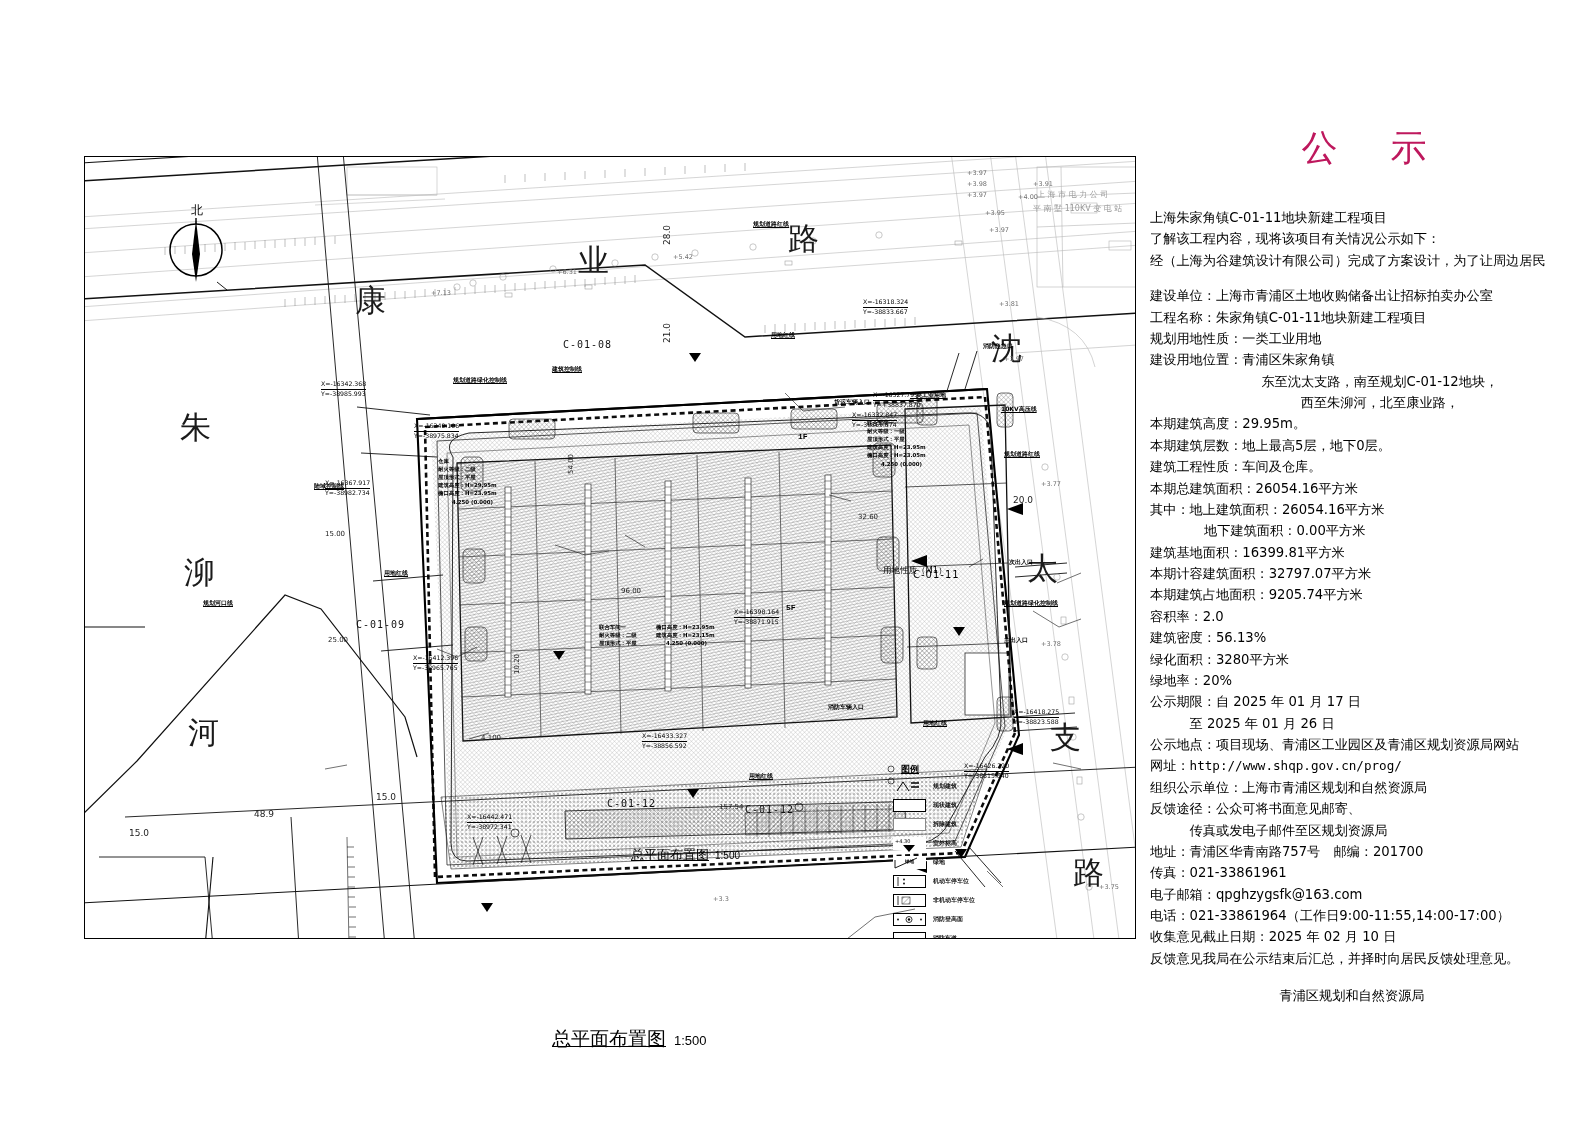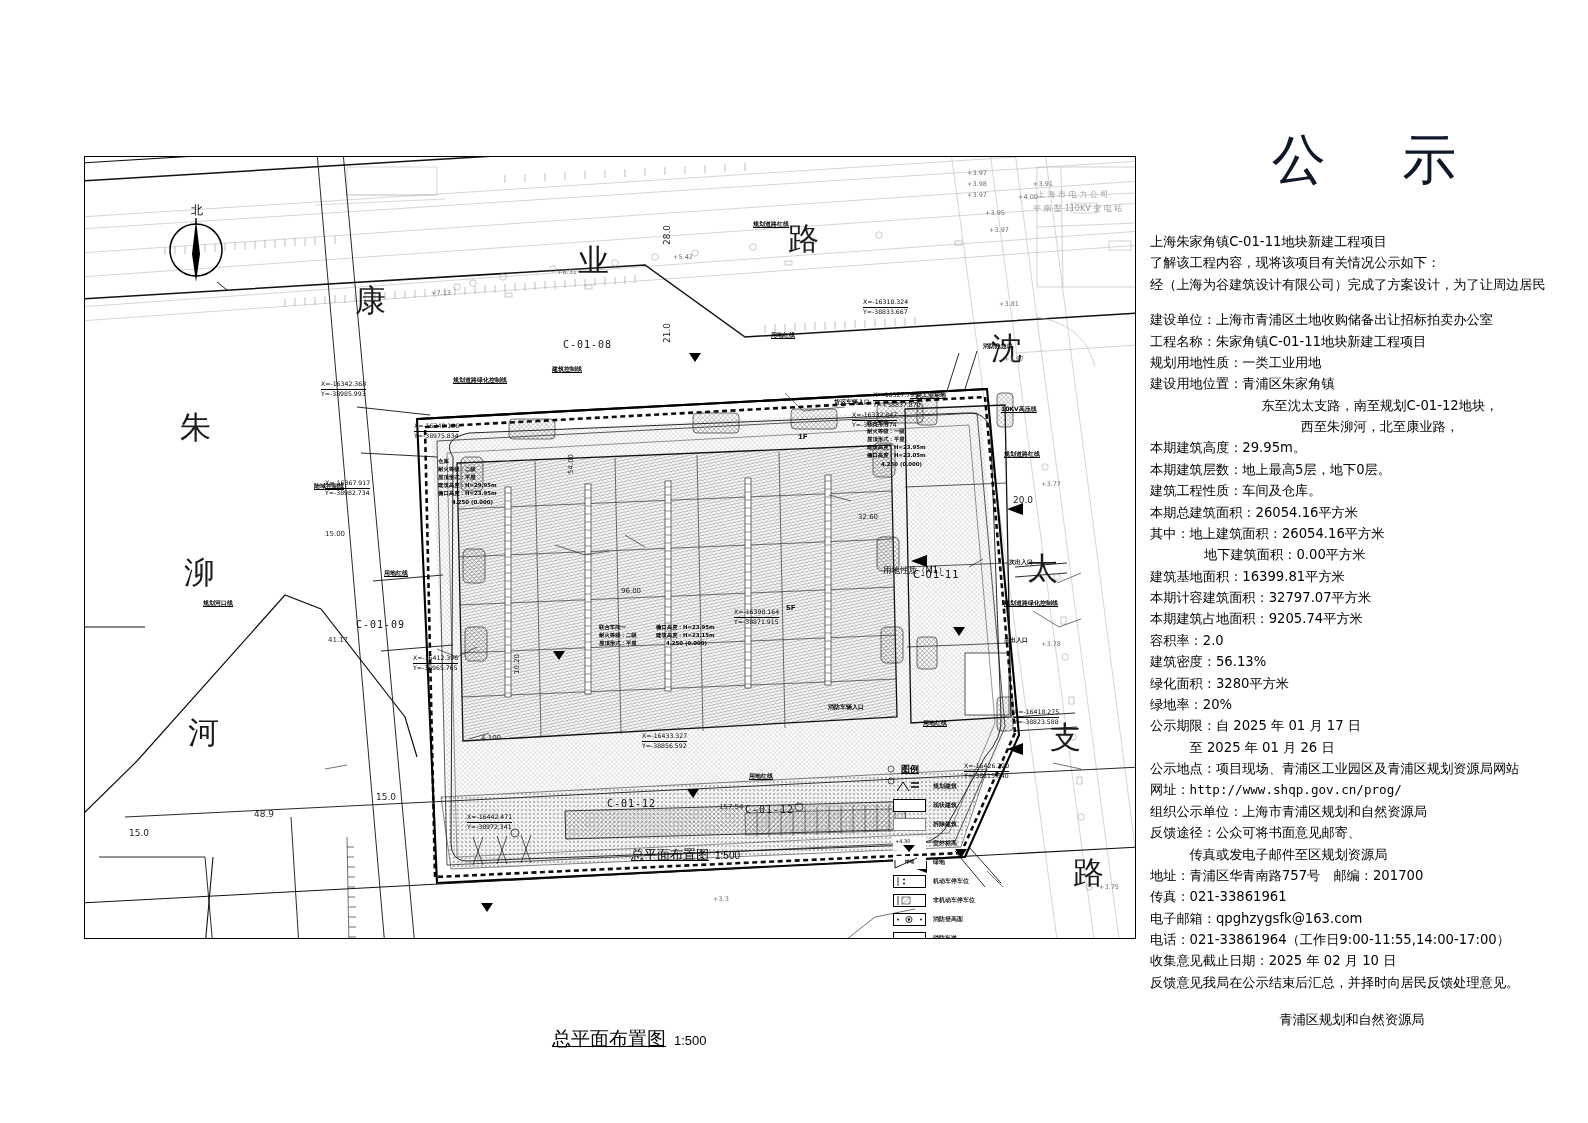--- a/index.html
+++ b/index.html
@@ -66,22 +66,22 @@
                    flex:0 0 auto; background:#fff; }
   .legend-txt { font-size:6px; margin-left:7px; font-weight:bold; color:#111;
                 font-family:"DejaVu Sans",sans-serif; white-space:nowrap; }
   .sw-dots  { background:
      radial-gradient(#000 0.6px, transparent 0.7px) 0 0/4px 4px; }
   .sw-plain { border:0.9px solid #888; }
 
   
   .notice { position:absolute; left:1150px; top:124px; width:432px; }
   .notice-title {
-    font-size:54px; letter-spacing:22px; text-align:center; margin:0 0 34px 0;
-    font-family:Liberation Mono, monospace; color:#0f172a;
+    font-size:36px; letter-spacing:22px; text-align:center; margin:0 0 34px 0;
+    font-family:Liberation Serif, serif; color:#be185d;
     padding-left:18px;
   }
   .notice-body { font-size:13.2px; line-height:1.62; color:#000;
                  font-family:"DejaVu Sans","Liberation Sans",sans-serif; }
   .notice-body p { margin:0; white-space:nowrap; }
   .notice-body p.ind1 { padding-left:2.1em;text-align:center; }
   .notice-body p.ind2 { padding-left:4.1em; }
   .notice-body p.ind3 { padding-left:3.0em; }
   .notice-body .gap { height:14px; }
   .notice-sign { text-align:center; margin-top:18px; font-size:13.2px;
@@ -479,21 +479,21 @@
       <div class="arrow-lbl u" style="left:898px;top:185px;">消防急急口</div>
       <div class="arrow-lbl u" style="left:749px;top:241px;">货运车辆入口</div>
       <div class="arrow-lbl u" style="left:919px;top:479px;">主出入口</div>
       <div class="arrow-lbl u" style="left:743px;top:546px;">消防车辆入口</div>
       <div class="arrow-lbl u" style="left:924px;top:401px;">次出入口</div>
 
       <div class="dim v" style="left:577px;top:88px;">28.0</div>
       <div class="dim v" style="left:577px;top:186px;">21.0</div>
       <div class="dim" style="left:928px;top:338px;">20.0</div>
       <div class="dim sm" style="left:240px;top:373px;">15.00</div>
-      <div class="dim sm" style="left:243px;top:479px;">41.17</div>
+      <div class="dim sm" style="left:243px;top:479px;">25.00</div>
       <div class="dim" style="left:291px;top:635px;">15.0</div>
       <div class="dim" style="left:169px;top:652px;">48.9</div>
       <div class="dim" style="left:44px;top:671px;">15.0</div>
       <div class="dim sm" style="left:634px;top:646px;">157.54</div>
       <div class="dim sm" style="left:773px;top:356px;">32.60</div>
       <div class="dim sm" style="left:396px;top:577px;">4.100</div>
       <div class="dim sm" style="left:536px;top:430px;">96.00</div>
       <div class="dim sm v" style="left:482px;top:317px;">54.00</div>
       <div class="dim sm v" style="left:428px;top:517px;">10.20</div>
 

